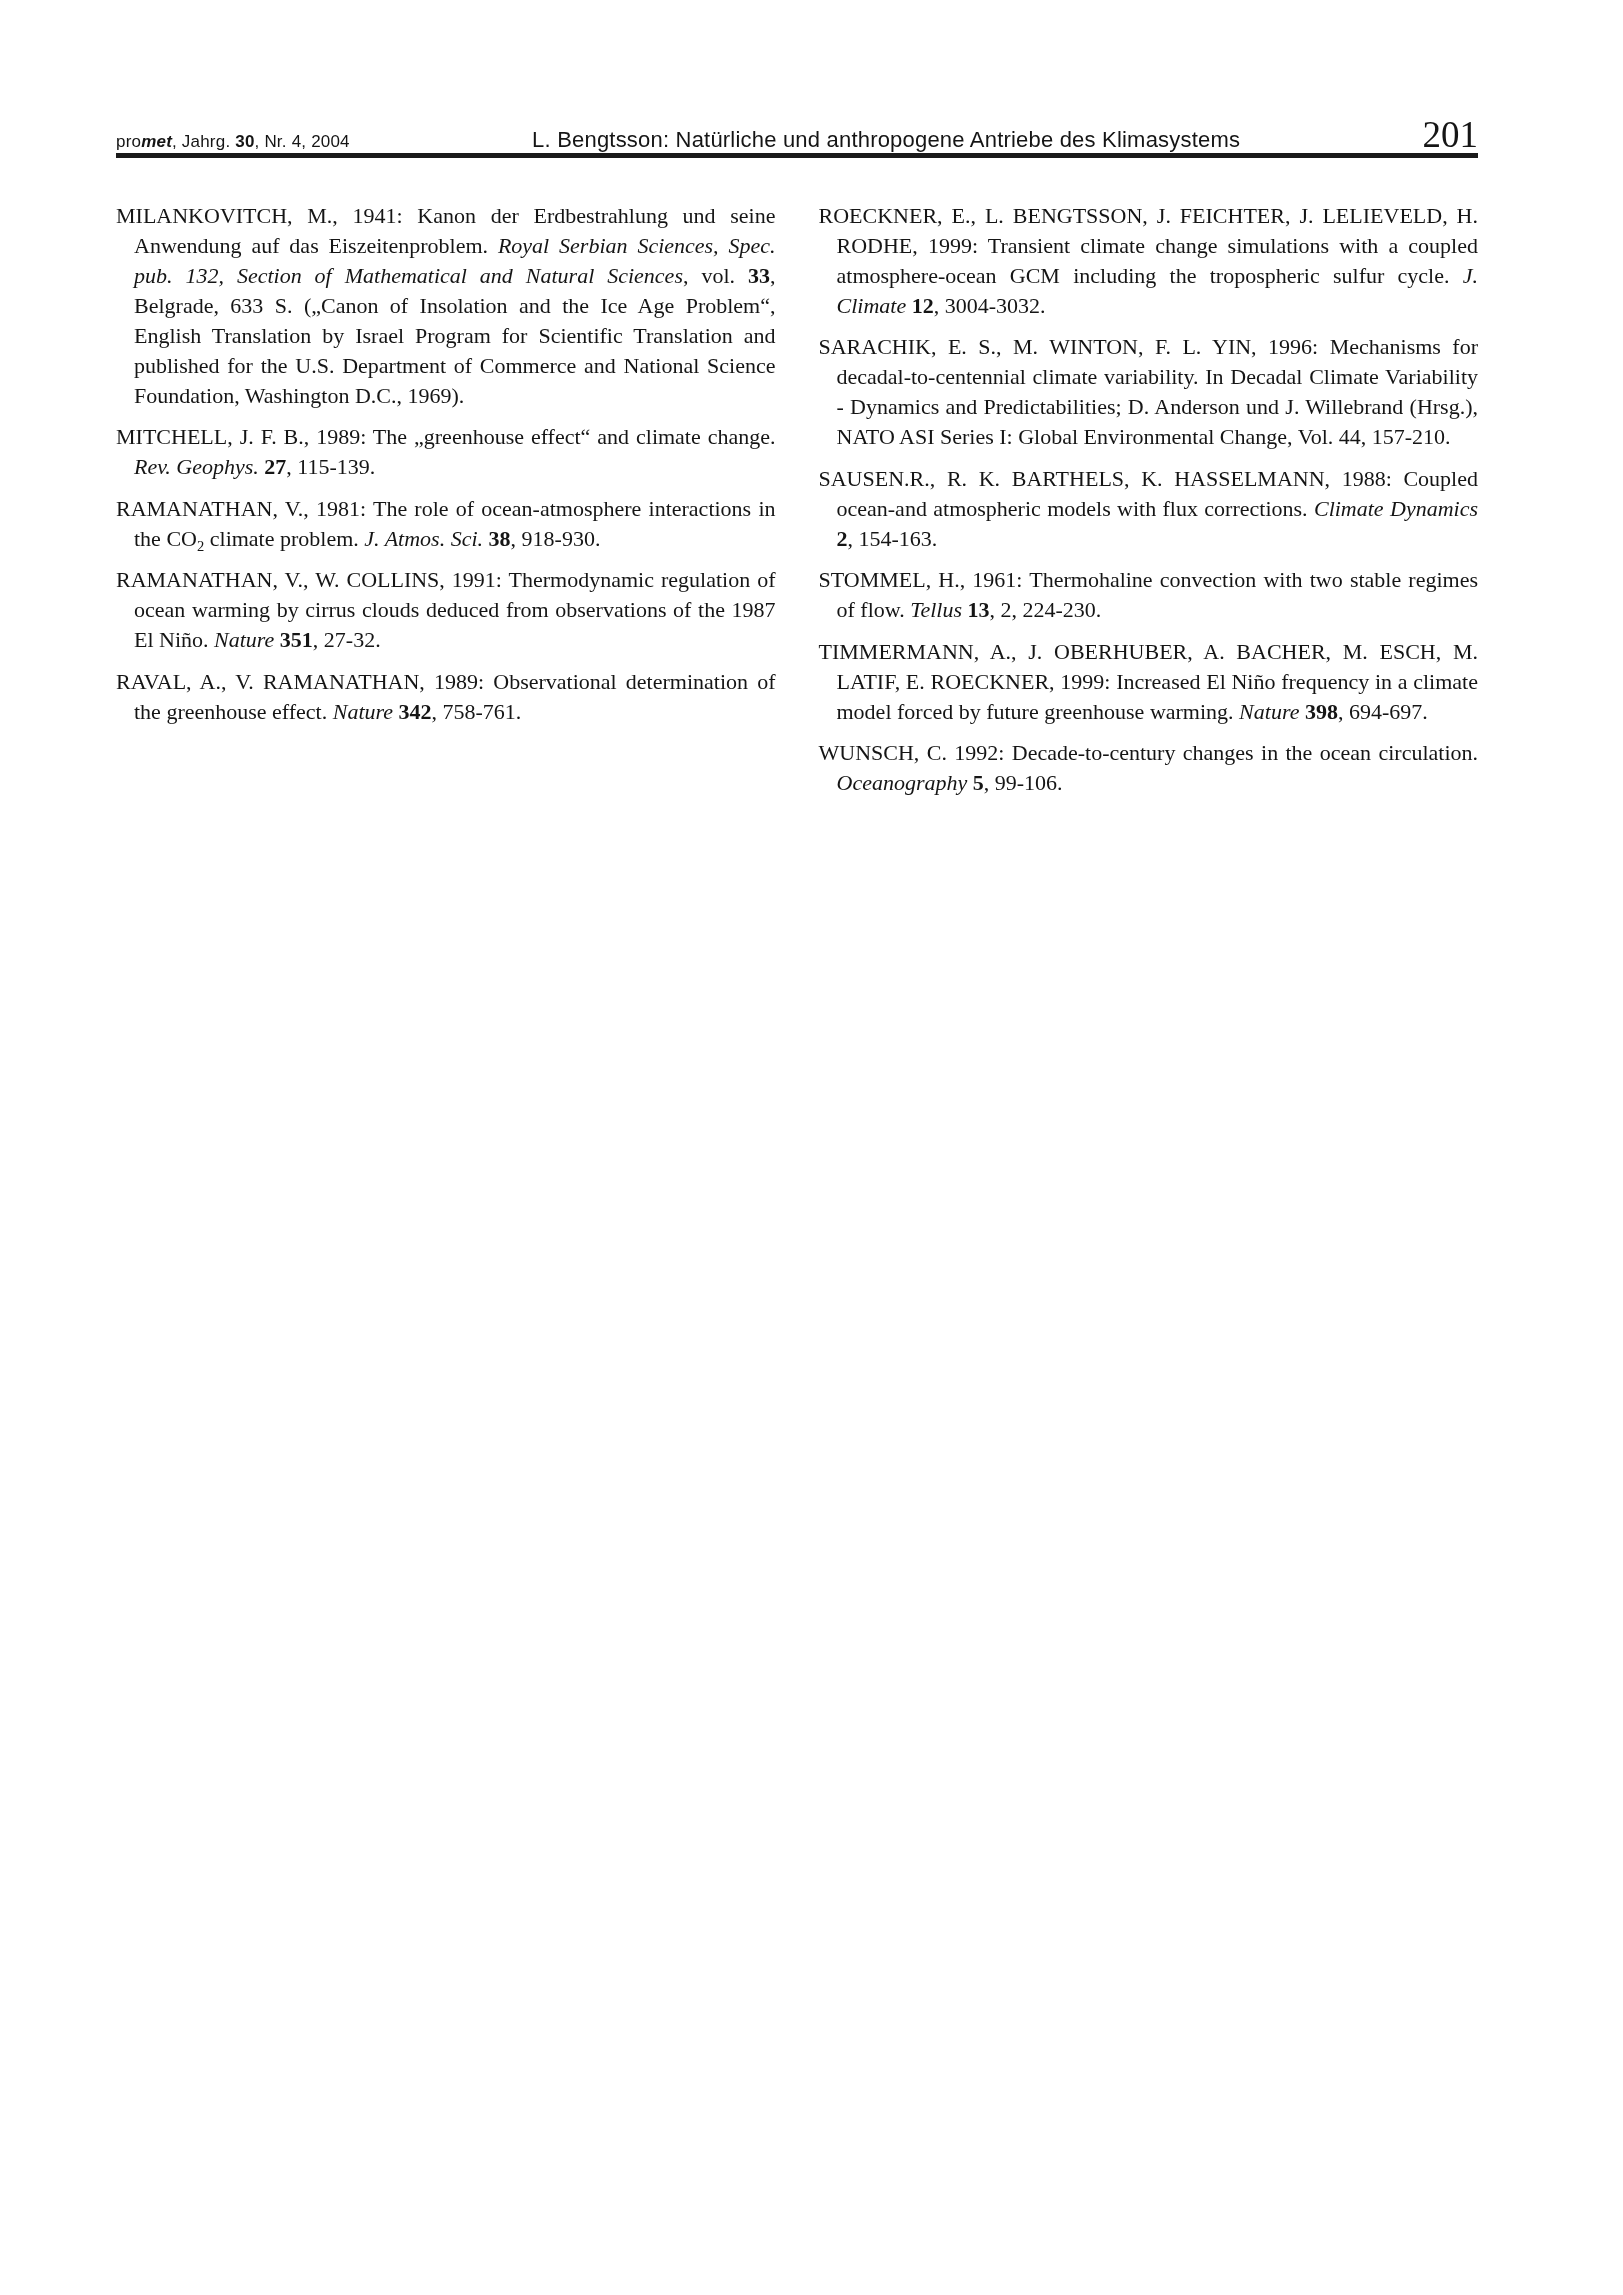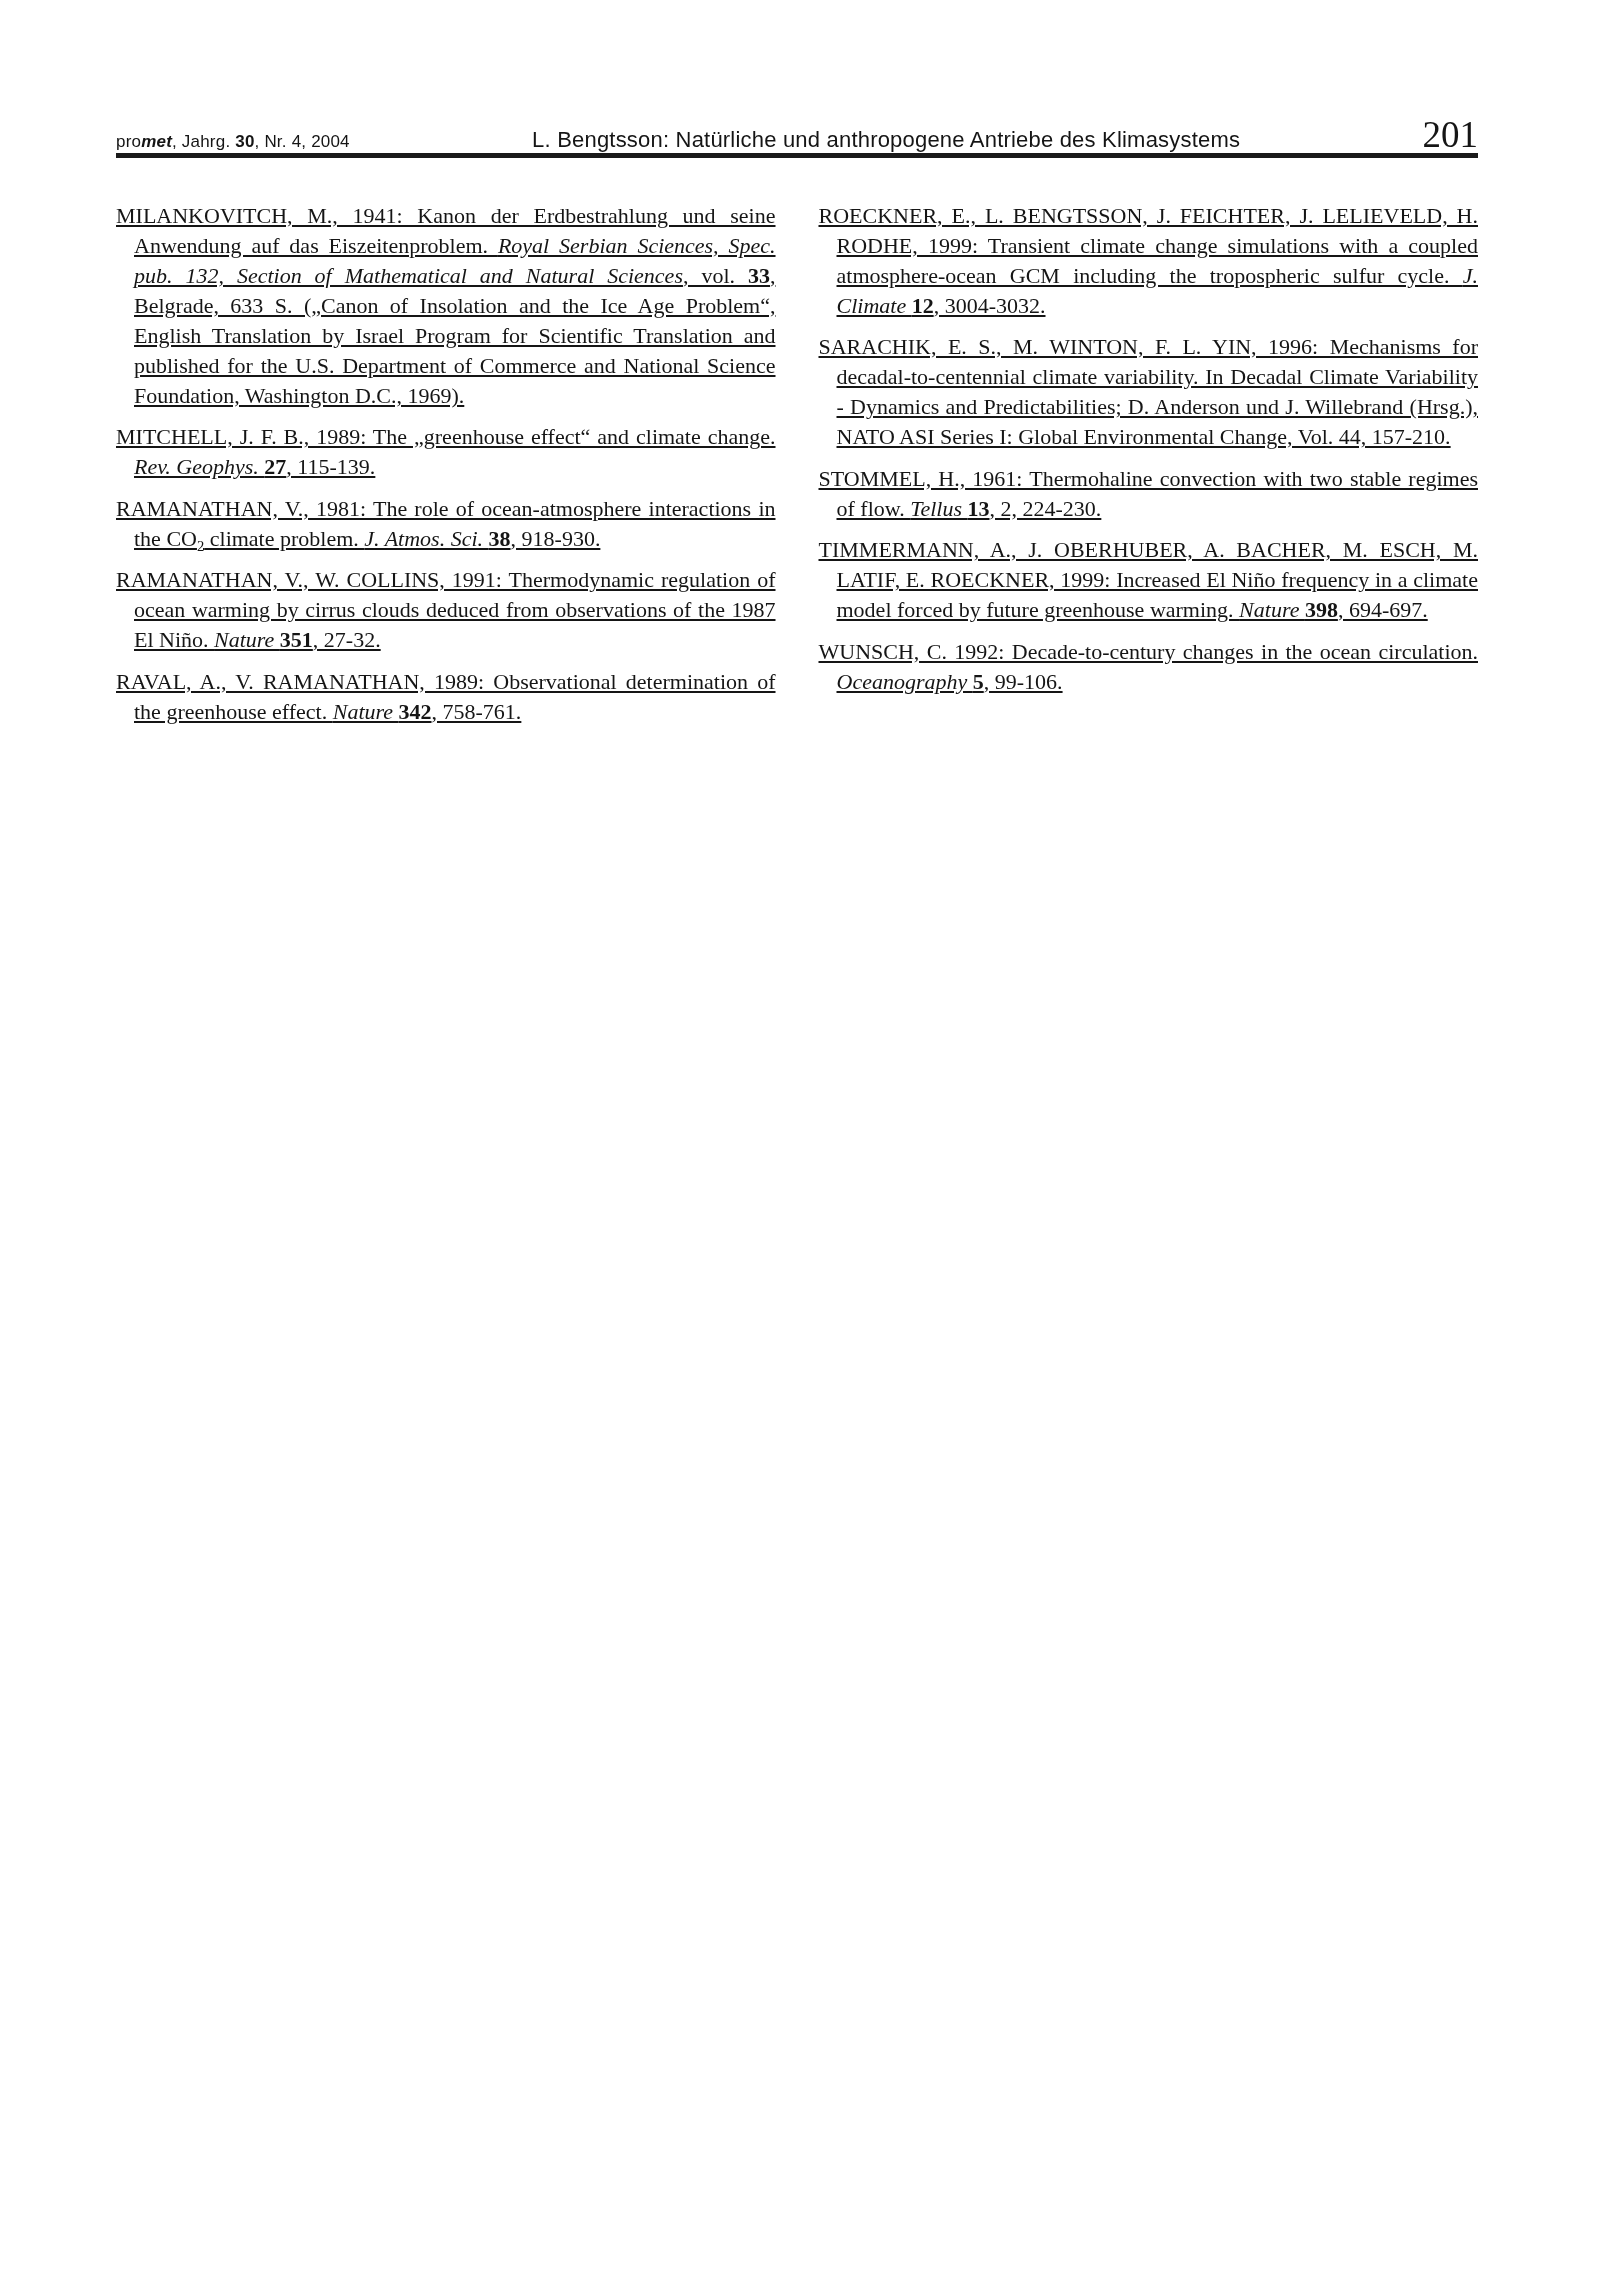--- a/index.html
+++ b/index.html
@@ -50,21 +50,20 @@
     height: 4.9px;
     background: var(--rule, #1a1a1a);
   }
   .content {
     position: absolute;
     left: 116px;
     right: 146px;
     top: 201px;
     display: flex;
     gap: 43px;
-    text-decoration: underline;
   }
   .ref-column { flex: 1 1 0; min-width: 0; }
   .reference {
     font-size: 22px;
     line-height: 30px;
     text-align: justify;
     padding-left: 18px;
     text-indent: -18px;
     margin-bottom: 11.4px;
   }
@@ -90,19 +89,20 @@
     <div class="ref-column">
         <p class="reference"><span class="seg-r">MILANKOVITCH, M., 1941: Kanon der Erdbestrahlung und seine Anwendung auf das Eiszeitenproblem. </span><span class="seg-i">Royal Serbian Sciences, Spec. pub. 132, Section of Mathematical and Natural Sciences</span><span class="seg-r">, vol. </span><span class="seg-b">33</span><span class="seg-r">, Belgrade, 633 S. („Canon of Insolation and the Ice Age Problem“, English Translation by Israel Program for Scientific Translation and published for the U.S. Department of Commerce and National Science Foundation, Washington D.C., 1969).</span></p>
         <p class="reference"><span class="seg-r">MITCHELL, J. F. B., 1989: The „greenhouse effect“ and climate change. </span><span class="seg-i">Rev. Geophys. </span><span class="seg-b">27</span><span class="seg-r">, 115-139.</span></p>
         <p class="reference"><span class="seg-r">RAMANATHAN, V., 1981: The role of ocean-atmosphere interactions in the CO</span><sub class="seg-sub">2</sub><span class="seg-r"> climate problem. </span><span class="seg-i">J. Atmos. Sci. </span><span class="seg-b">38</span><span class="seg-r">, 918-930.</span></p>
         <p class="reference"><span class="seg-r">RAMANATHAN, V., W. COLLINS, 1991: Thermodynamic regulation of ocean warming by cirrus clouds deduced from observations of the 1987 El Niño. </span><span class="seg-i">Nature </span><span class="seg-b">351</span><span class="seg-r">, 27-32.</span></p>
         <p class="reference"><span class="seg-r">RAVAL, A., V. RAMANATHAN, 1989: Observational determination of the greenhouse effect. </span><span class="seg-i">Nature </span><span class="seg-b">342</span><span class="seg-r">, 758-761.</span></p>
       </div>
     <div class="ref-column">
         <p class="reference"><span class="seg-r">ROECKNER, E., L. BENGTSSON, J. FEICHTER, J. LELIEVELD, H. RODHE, 1999: Transient climate change simulations with a coupled atmosphere-ocean GCM including the tropospheric sulfur cycle. </span><span class="seg-i">J. Climate </span><span class="seg-b">12</span><span class="seg-r">, 3004-3032.</span></p>
         <p class="reference"><span class="seg-r">SARACHIK, E. S., M. WINTON, F. L. YIN, 1996: Mechanisms for decadal-to-centennial climate variability. In Decadal Climate Variability - Dynamics and Predictabilities; D. Anderson und J. Willebrand (Hrsg.), NATO ASI Series I: Global Environmental Change, Vol. 44, 157-210.</span></p>
+        <p class="reference"><span class="seg-r">SAUSEN.R., R. K. BARTHELS, K. HASSELMANN, 1988: Coupled ocean-and atmospheric models with flux corrections. </span><span class="seg-i">Climate Dynamics </span><span class="seg-b">2</span><span class="seg-r">, 154-163.</span></p>
         <p class="reference"><span class="seg-r">STOMMEL, H., 1961: Thermohaline convection with two stable regimes of flow. </span><span class="seg-i">Tellus </span><span class="seg-b">13</span><span class="seg-r">, 2, 224-230.</span></p>
         <p class="reference"><span class="seg-r">TIMMERMANN, A., J. OBERHUBER, A. BACHER, M. ESCH, M. LATIF, E. ROECKNER, 1999: Increased El Niño frequency in a climate model forced by future greenhouse warming. </span><span class="seg-i">Nature </span><span class="seg-b">398</span><span class="seg-r">, 694-697.</span></p>
         <p class="reference"><span class="seg-r">WUNSCH, C. 1992: Decade-to-century changes in the ocean circulation. </span><span class="seg-i">Oceanography </span><span class="seg-b">5</span><span class="seg-r">, 99-106.</span></p>
       </div>
   </div>
 </div>
 
 
 </body></html>

